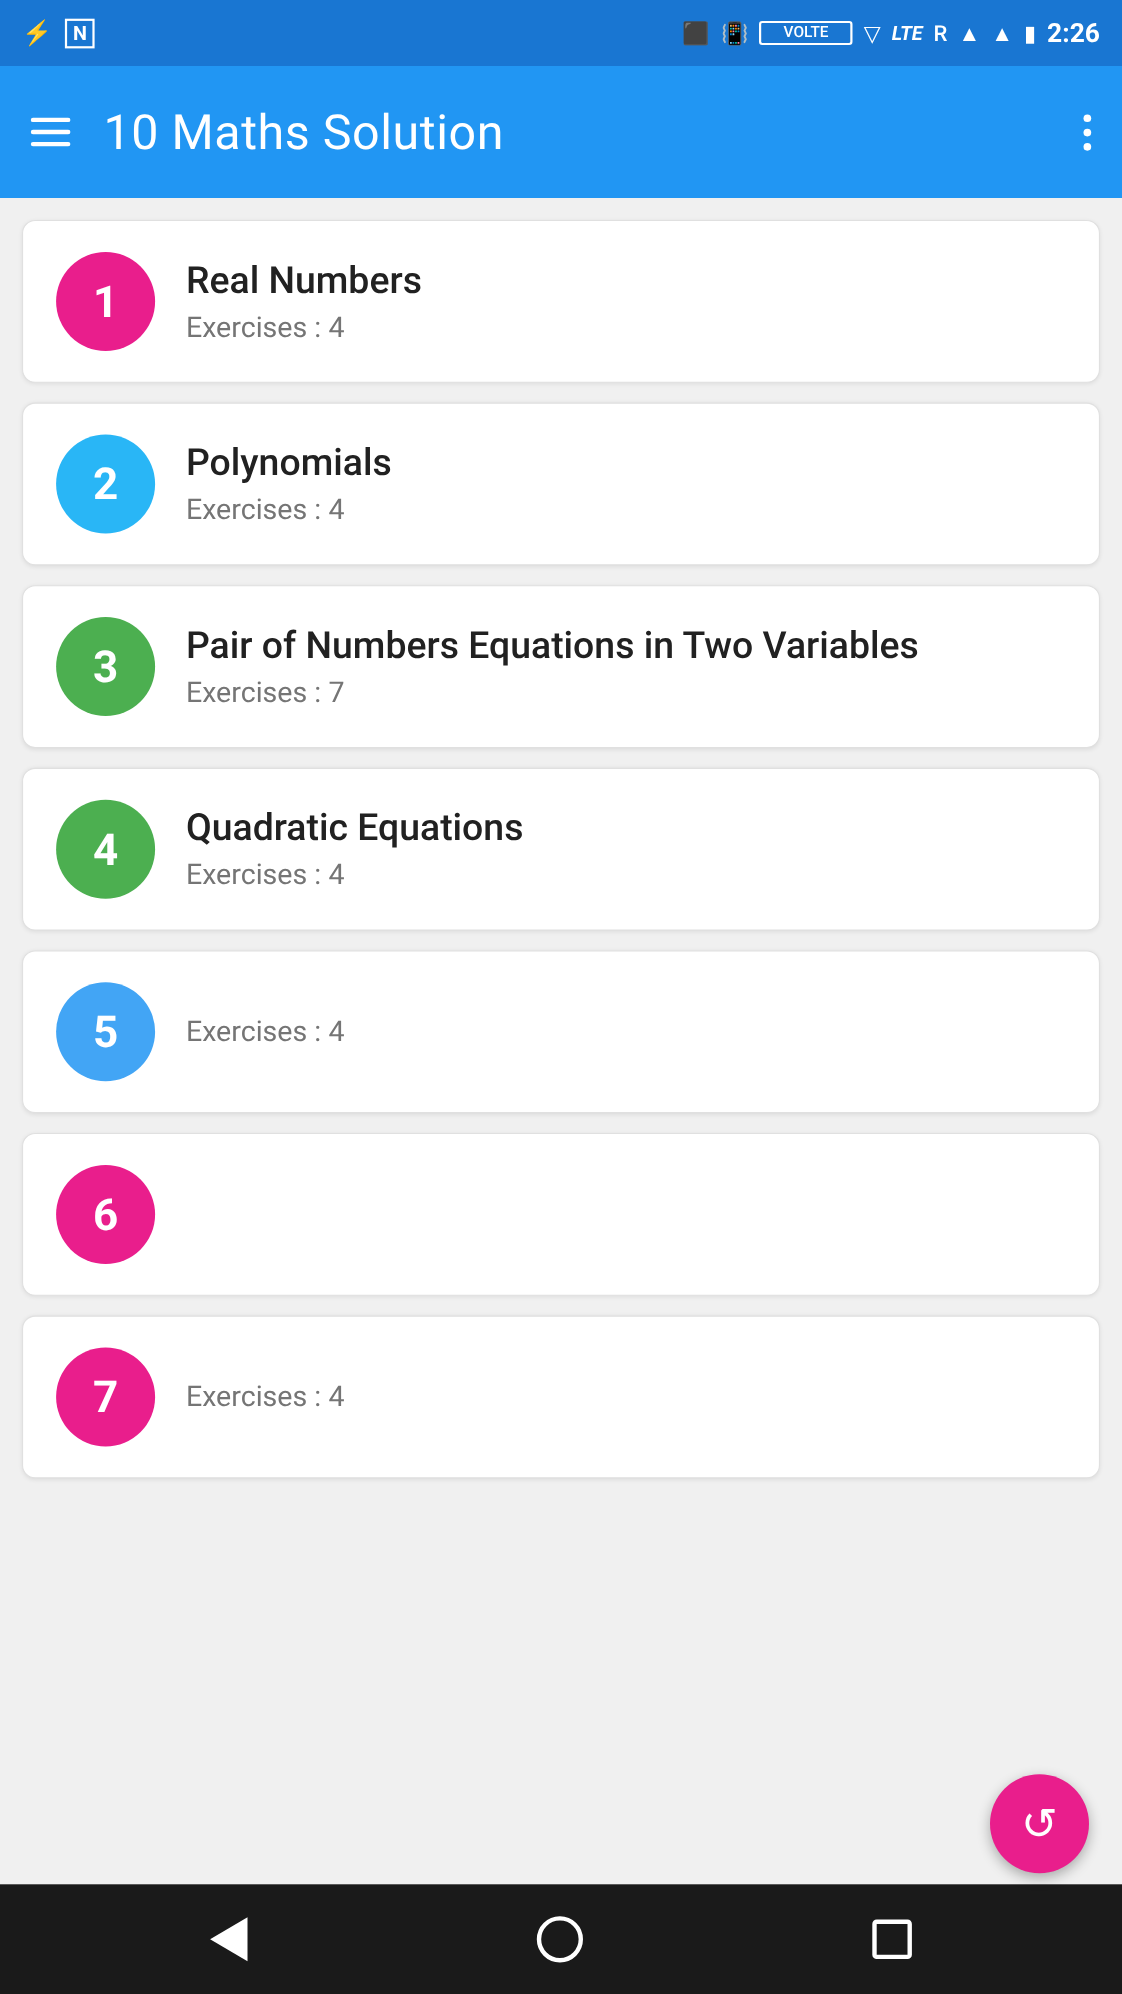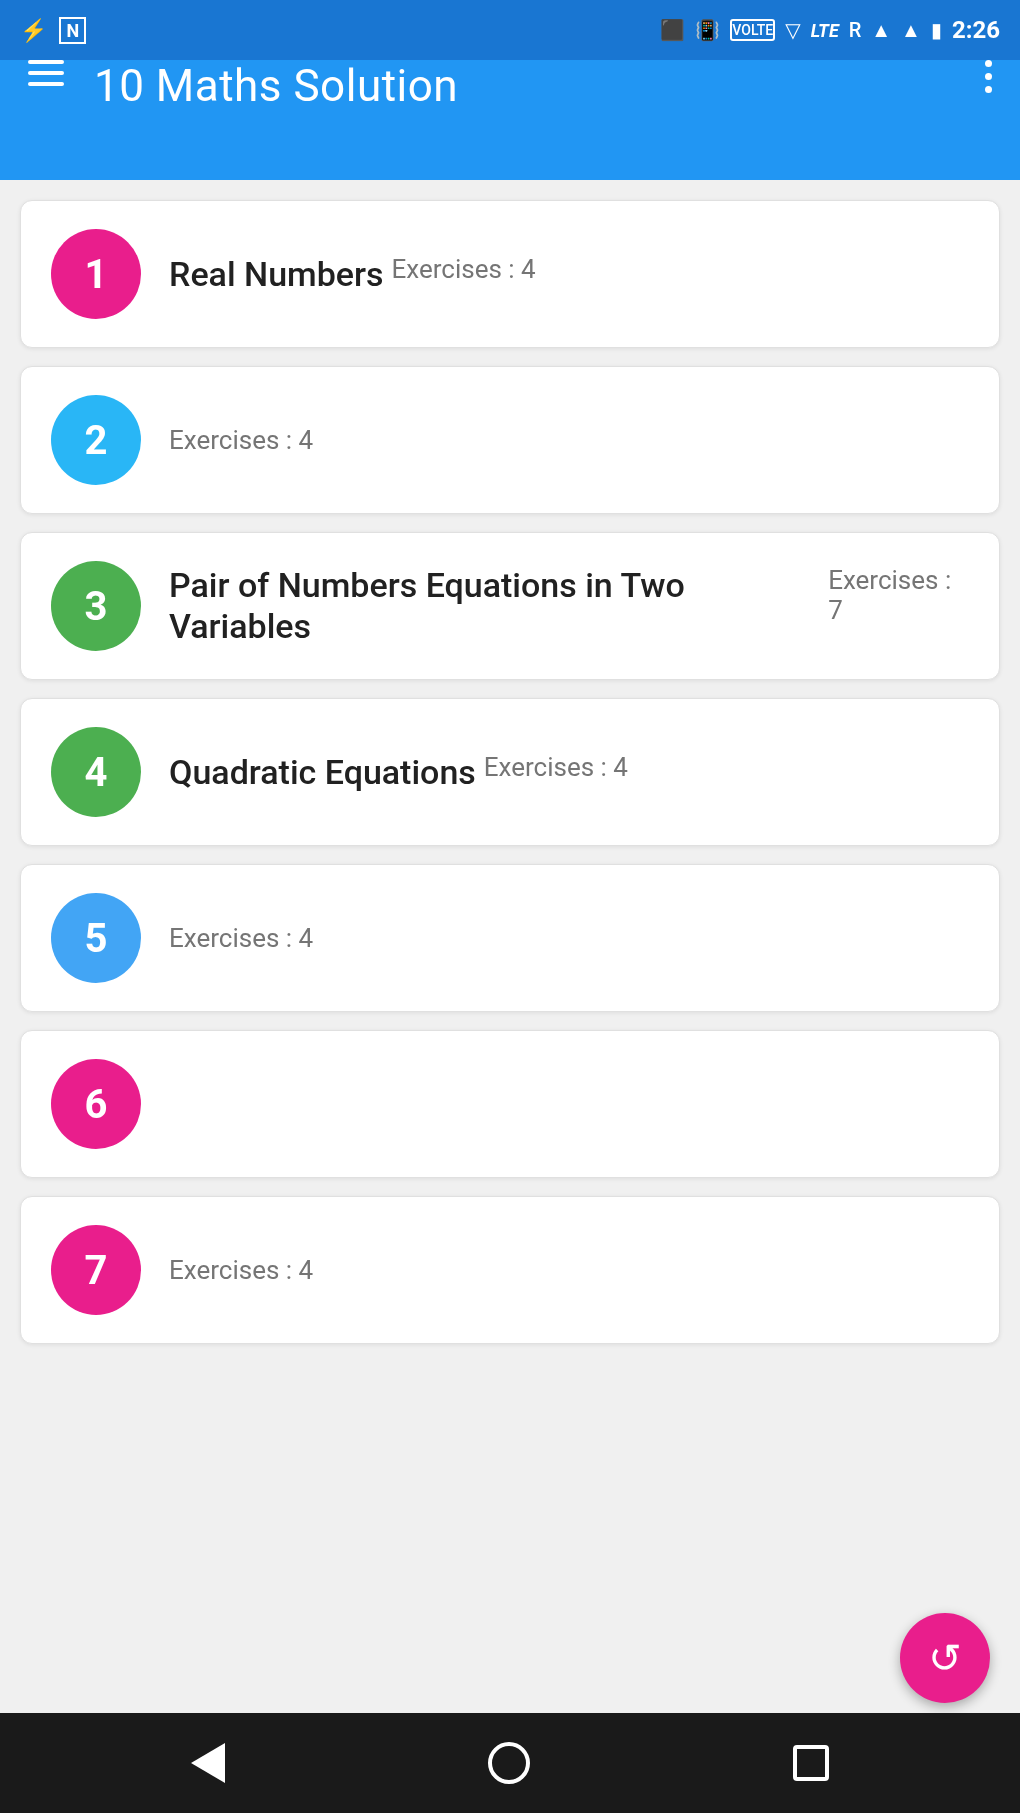--- a/index.html
+++ b/index.html
@@ -40,20 +40,21 @@
     .status-time {
       font-size: 24px;
       font-weight: bold;
     }
 
     
     .app-bar {
       background: #2196F3;
       height: 120px;
       display: flex;
+      align-items: center;
       padding: 0 28px;
       color: white;
     }
     .menu-icon {
       display: flex;
       flex-direction: column;
       gap: 7px;
       cursor: pointer;
       margin-right: 30px;
     }
@@ -116,21 +117,21 @@
       align-items: center;
       justify-content: center;
       font-size: 40px;
       font-weight: bold;
       color: white;
       flex-shrink: 0;
     }
 
     .chapter-info {
       display: flex;
-      flex-direction: row;
+      flex-direction: column;
       gap: 8px;
     }
     .chapter-name {
       font-size: 34px;
       font-weight: 500;
       color: #212121;
       line-height: 1.2;
     }
     .chapter-exercises {
       font-size: 26px;
@@ -197,21 +198,21 @@
 <body>
 
 <div class="status-bar">
   <div class="status-bar-left">
     <span>⚡</span>
     <span style="font-size:18px; font-weight:bold; border:2px solid white; padding:1px 5px;">N</span>
   </div>
   <div class="status-bar-right">
     <span>⬛</span>
     <span>📳</span>
-    <span style="font-size:14px; border:2px solid white; padding:1px 0; border-radius:3px;">VOLTE</span>
+    <span style="font-size:14px; border:2px solid white; padding:1px 20px; border-radius:3px;">VOLTE</span>
     <span>▽</span>
     <span style="font-size:18px; font-weight:bold;font-style:italic;">LTE</span>
     <span>R</span>
     <span>▲</span>
     <span>▲</span>
     <span>▮</span>
     <span class="status-time">2:26</span>
   </div>
 </div>
 
@@ -238,20 +239,21 @@
       <div class="chapter-info">
         <span class="chapter-name">Real Numbers</span>
         <span class="chapter-exercises">Exercises : 4</span>
       </div>
     </div>
     <div class="chapter-card">
       <div class="chapter-badge" style="background: #29B6F6;">
         <span>2</span>
       </div>
       <div class="chapter-info">
+        <span class="chapter-name">Polynomials</span>
         <span class="chapter-exercises">Exercises : 4</span>
       </div>
     </div>
     <div class="chapter-card">
       <div class="chapter-badge" style="background: #4CAF50;">
         <span>3</span>
       </div>
       <div class="chapter-info">
         <span class="chapter-name">Pair of Numbers Equations in Two Variables</span>
         <span class="chapter-exercises">Exercises : 7</span>

